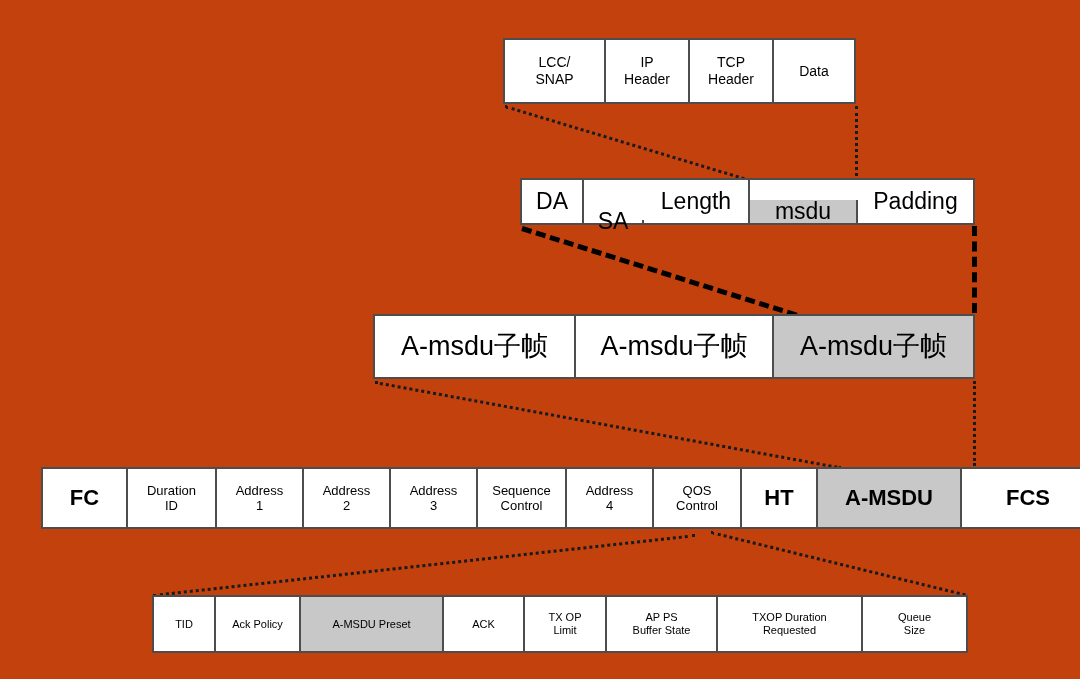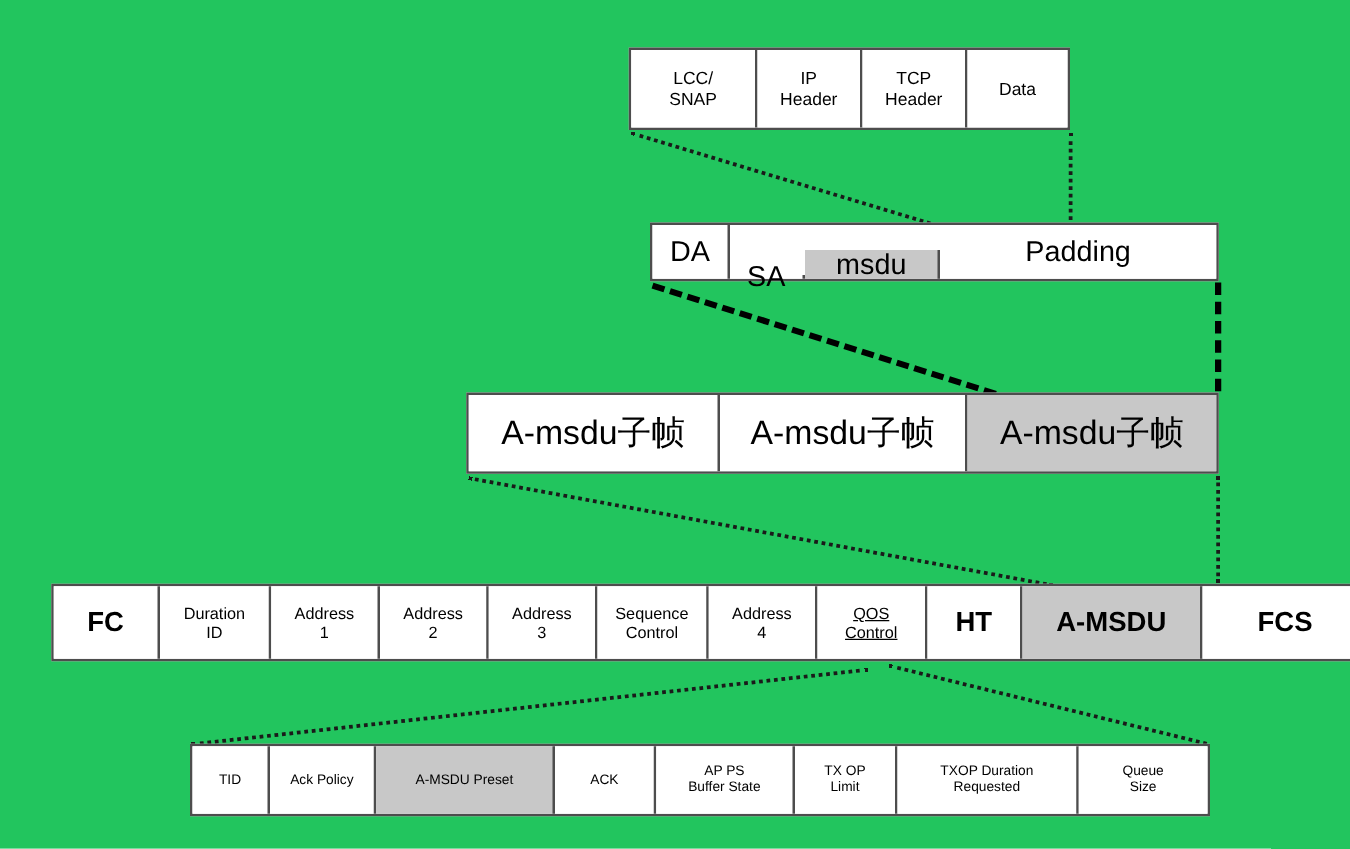--- a/index.html
+++ b/index.html
@@ -8,21 +8,21 @@
     background: #ffffff;
   }
   body {
     font-family: "Liberation Sans", "DejaVu Sans", sans-serif;
     color: #000000;
   }
   #canvas {
     position: relative;
     width: 1080px;
     height: 679px;
-    background: #22c55e;
+    background: #c2410c;
     overflow: hidden;
   }
 
   
   .frame-row {
     position: absolute;
     display: flex;
     box-sizing: border-box;
     border: 2px solid #4d4d4d;
     background: #ffffff;
@@ -98,20 +98,21 @@
     <div class="cell" style="flex:0 0 84px;">IP
 Header</div>
     <div class="cell" style="flex:0 0 84px;">TCP
 Header</div>
     <div class="cell" style="flex:1 1 auto;">Data</div>
   </div>
 
   <div class="frame-row" id="row-msdu">
     <div class="cell" style="flex:0 0 62px;">DA</div>
     <div class="cell" style="flex:0 0 60px;margin-top:40px;">SA</div>
+    <div class="cell" style="flex:0 0 106px;">Length</div>
     <div class="cell shaded" style="flex:0 0 108px;margin-top:20px;">msdu</div>
     <div class="cell" style="flex:1 1 auto;">Padding</div>
   </div>
 
   <div class="frame-row" id="row-subframes">
     <div class="cell" style="flex:0 0 201px;">A-msdu子帧</div>
     <div class="cell" style="flex:0 0 198px;">A-msdu子帧</div>
     <div class="cell shaded" style="flex:1 1 auto;">A-msdu子帧</div>
   </div>
 
@@ -122,35 +123,35 @@
     <div class="cell" style="flex:0 0 87px;">Address
 1</div>
     <div class="cell" style="flex:0 0 87px;">Address
 2</div>
     <div class="cell" style="flex:0 0 87px;">Address
 3</div>
     <div class="cell" style="flex:0 0 89px;">Sequence
 Control</div>
     <div class="cell" style="flex:0 0 87px;">Address
 4</div>
-    <div class="cell" style="flex:0 0 88px;text-decoration:underline;">QOS
+    <div class="cell" style="flex:0 0 88px;">QOS
 Control</div>
     <div class="cell big" style="flex:0 0 76px;">HT</div>
     <div class="cell big shaded" style="flex:0 0 144px;">A-MSDU</div>
     <div class="cell big" style="flex:1 1 auto;">FCS</div>
   </div>
 
   <div class="frame-row" id="row-qos">
     <div class="cell" style="flex:0 0 62px;">TID</div>
     <div class="cell" style="flex:0 0 85px;">Ack Policy</div>
     <div class="cell shaded" style="flex:0 0 143px;">A-MSDU Preset</div>
     <div class="cell" style="flex:0 0 81px;">ACK</div>
+    <div class="cell" style="flex:0 0 82px;">TX OP
+Limit</div>
     <div class="cell" style="flex:0 0 111px;">AP PS
 Buffer State</div>
-    <div class="cell" style="flex:0 0 82px;">TX OP
-Limit</div>
     <div class="cell" style="flex:0 0 145px;">TXOP Duration
 Requested</div>
     <div class="cell" style="flex:1 1 auto;">Queue
 Size</div>
   </div>
 
 </div>
 
 </body></html>

